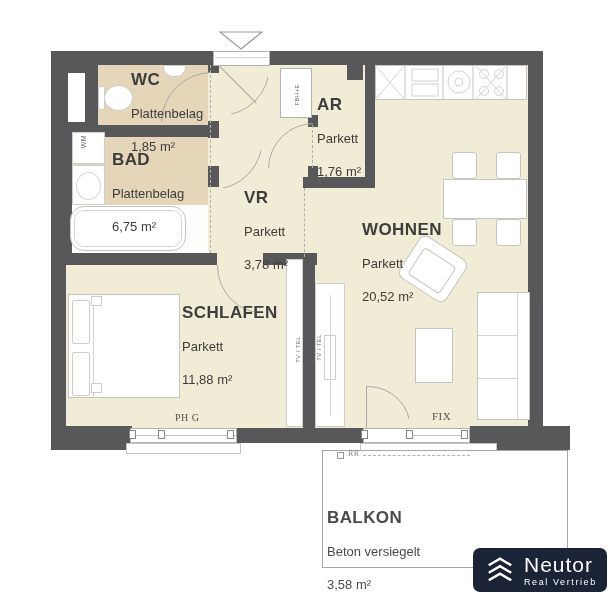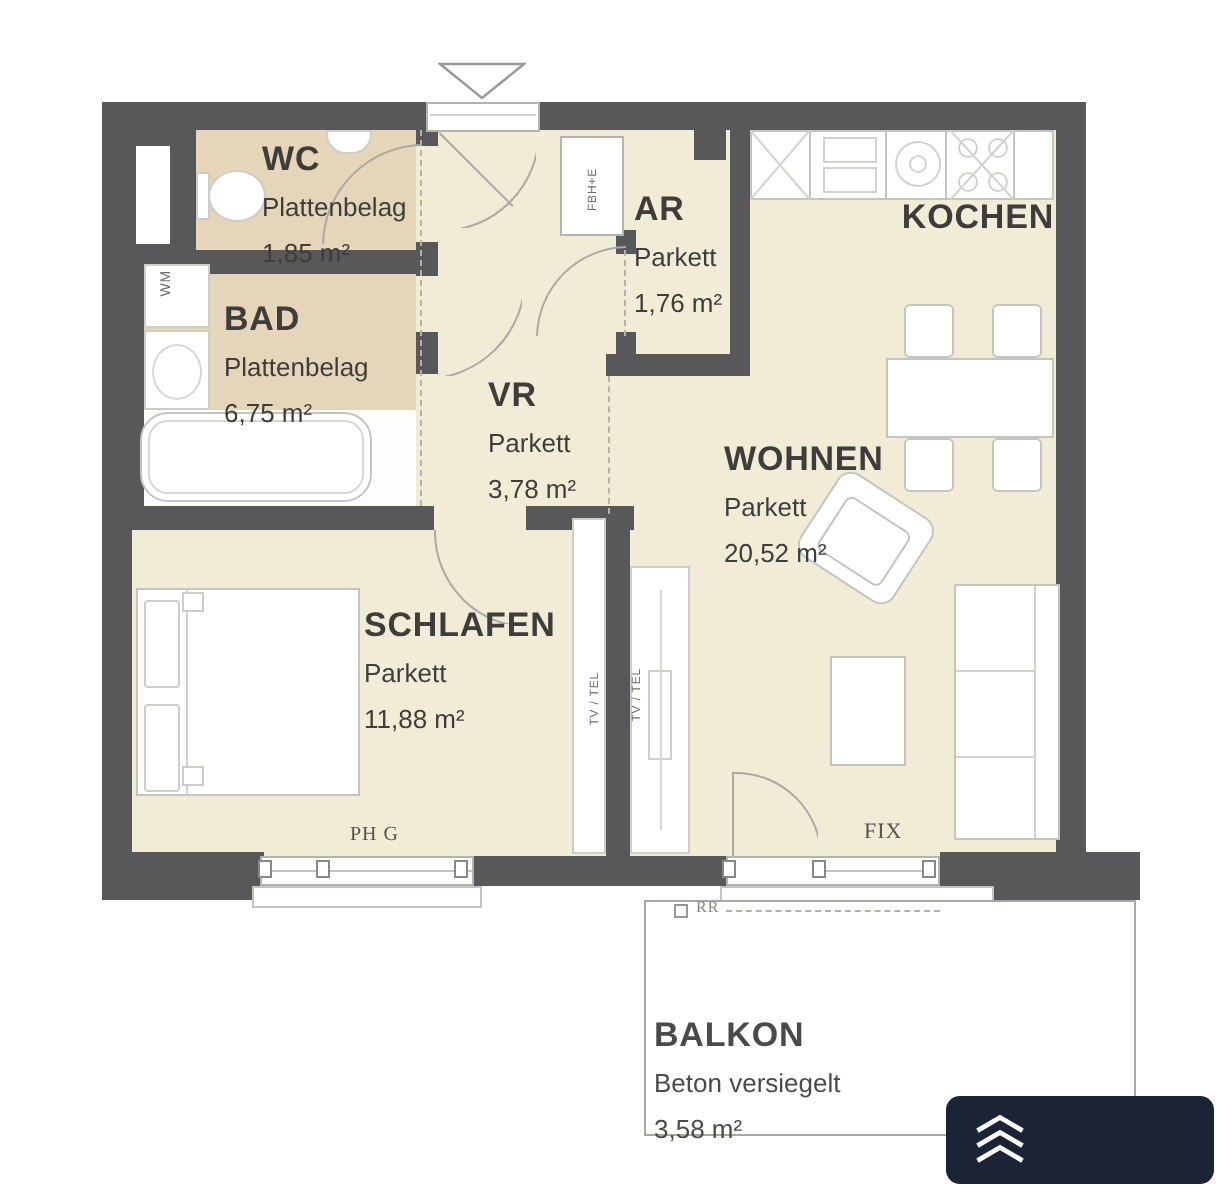--- a/index.html
+++ b/index.html
@@ -10,21 +10,21 @@
   .floor-parkett{background:var(--c-parkett,#f1ecd6);}
   .floor-tile{background:var(--c-plattenbelag,#e5d5b9);}
   .furn{background:#fff;border:1px solid #c6c4be;}
   .furn-light{background:#fff;border:1px solid #cfcdc7;}
   .dash-v{width:0;border-left:1px dashed #b3b1ab;}
   .dash-h{height:0;border-top:1px dashed #b3b1ab;}
   .qarc{overflow:hidden;}
   .qarc i{position:absolute;display:block;border:1px solid #aba9a3;border-radius:50%;background:transparent;}
   .room-label{line-height:1.12;white-space:nowrap;}
   .rname{font-size:17px;font-weight:bold;letter-spacing:.4px;color:#3d3d3b;}
-  .rsub{font-size:13px;color:#3d3d3b;margin-top:8px;}
+  .rsub{font-size:13px;color:#3d3d3b;margin-top:18px;}
   .vtext{writing-mode:vertical-rl;transform:rotate(180deg);font-size:6px;color:#6e6c68;letter-spacing:.4px;white-space:nowrap;}
   .small-label{font-size:10px;color:#55534f;letter-spacing:.5px;white-space:nowrap;font-family:Liberation Serif, serif;}
   .post{width:7px;height:9px;background:#fff;border:1px solid #8a8884;}
   .window{background:#fff;border:1px solid #b5b3ad;}
   .sill{background:#fff;border:1px solid #c6c4be;}
   .balcony{background:#fff;border:1px solid #a9a7a2;}
   .logo{background:var(--c-logo_bg,#1b2336);border-radius:7px;display:flex;align-items:center;
         padding:6px 10px 6px 12px;gap:9px;}
   .logo-name{color:#fff;font-size:21px;letter-spacing:1px;line-height:1;}
   .logo-tag{color:#fff;font-size:9px;letter-spacing:1.6px;margin-top:2px;}
@@ -185,23 +185,20 @@
   <div class="abs room-label" style="left:112px;top:150px;">
     <div class="rname">BAD</div>
     <div class="rsub">Plattenbelag</div>
     <div class="rsub">6,75 m²</div>
   </div>
   <div class="abs room-label" style="left:317px;top:95px;">
     <div class="rname">AR</div>
     <div class="rsub">Parkett</div>
     <div class="rsub">1,76 m²</div>
   </div>
-  <div class="abs room-label" style="left:449px;top:99px;width:78px;text-align:right;">
-    <div class="rname">KOCHEN</div>
-  </div>
   <div class="abs room-label" style="left:244px;top:188px;">
     <div class="rname">VR</div>
     <div class="rsub">Parkett</div>
     <div class="rsub">3,78 m²</div>
   </div>
   <div class="abs room-label" style="left:362px;top:220px;">
     <div class="rname">WOHNEN</div>
     <div class="rsub">Parkett</div>
     <div class="rsub">20,52 m²</div>
   </div>
@@ -223,15 +220,19 @@
   <div class="abs small-label" style="left:175px;top:412px;">PH G</div>
   <div class="abs small-label" style="left:432px;top:410px;font-size:11px;">FIX</div>
   <div class="abs small-label" style="left:348px;top:449px;font-size:8px;color:#8a8884;">RR</div>
 
   <div class="abs logo" style="left:473px;top:548px;width:134px;height:44px;">
     <svg width="30" height="30" viewBox="0 0 32 30">
       <polyline points="4,10 16,3 28,10" fill="none" stroke="#ffffff" stroke-width="2.6"></polyline>
       <polyline points="4,18 16,11 28,18" fill="none" stroke="#ffffff" stroke-width="2.6"></polyline>
       <polyline points="4,26 16,19 28,26" fill="none" stroke="#ffffff" stroke-width="2.6"></polyline>
     </svg>
+    <div>
+      <div class="logo-name">Neutor</div>
+      <div class="logo-tag">Real Vertrieb</div>
+    </div>
   </div>
 
 </div>
 
 </body></html>

